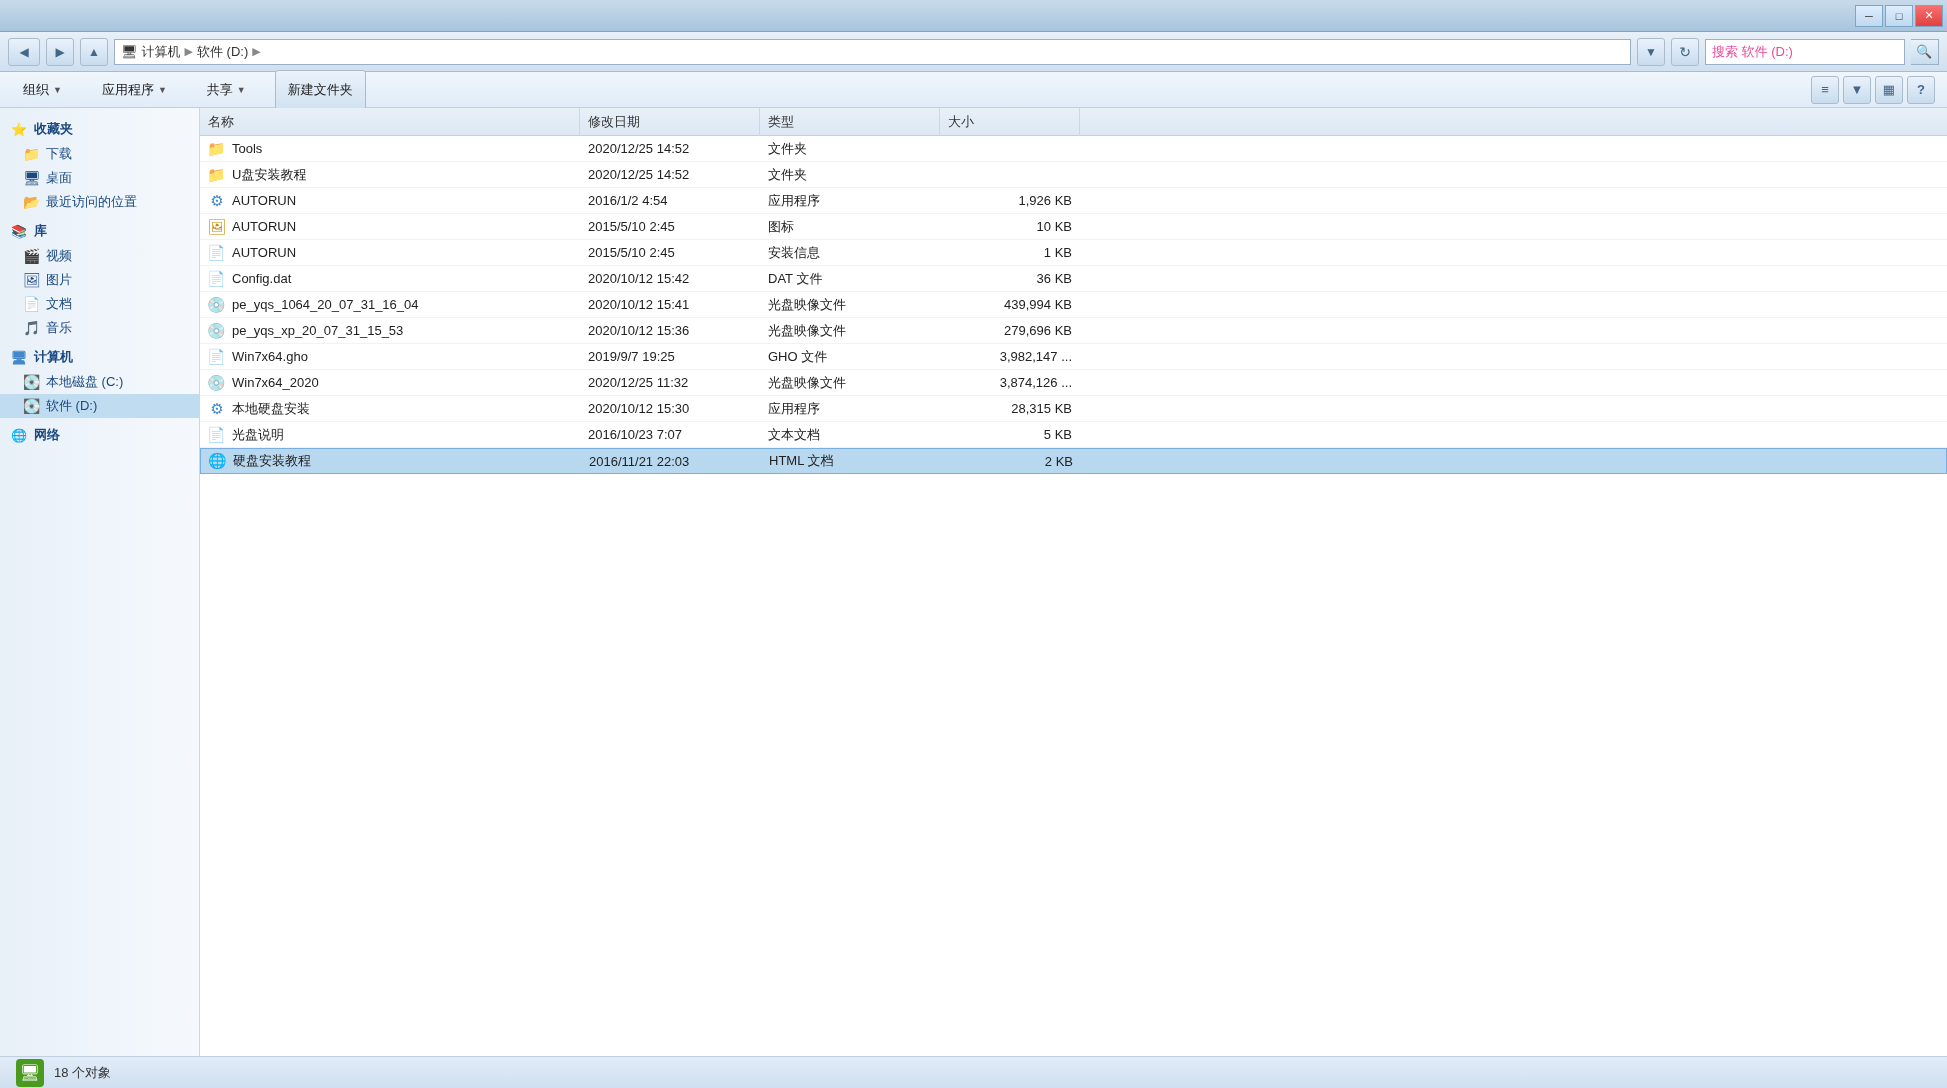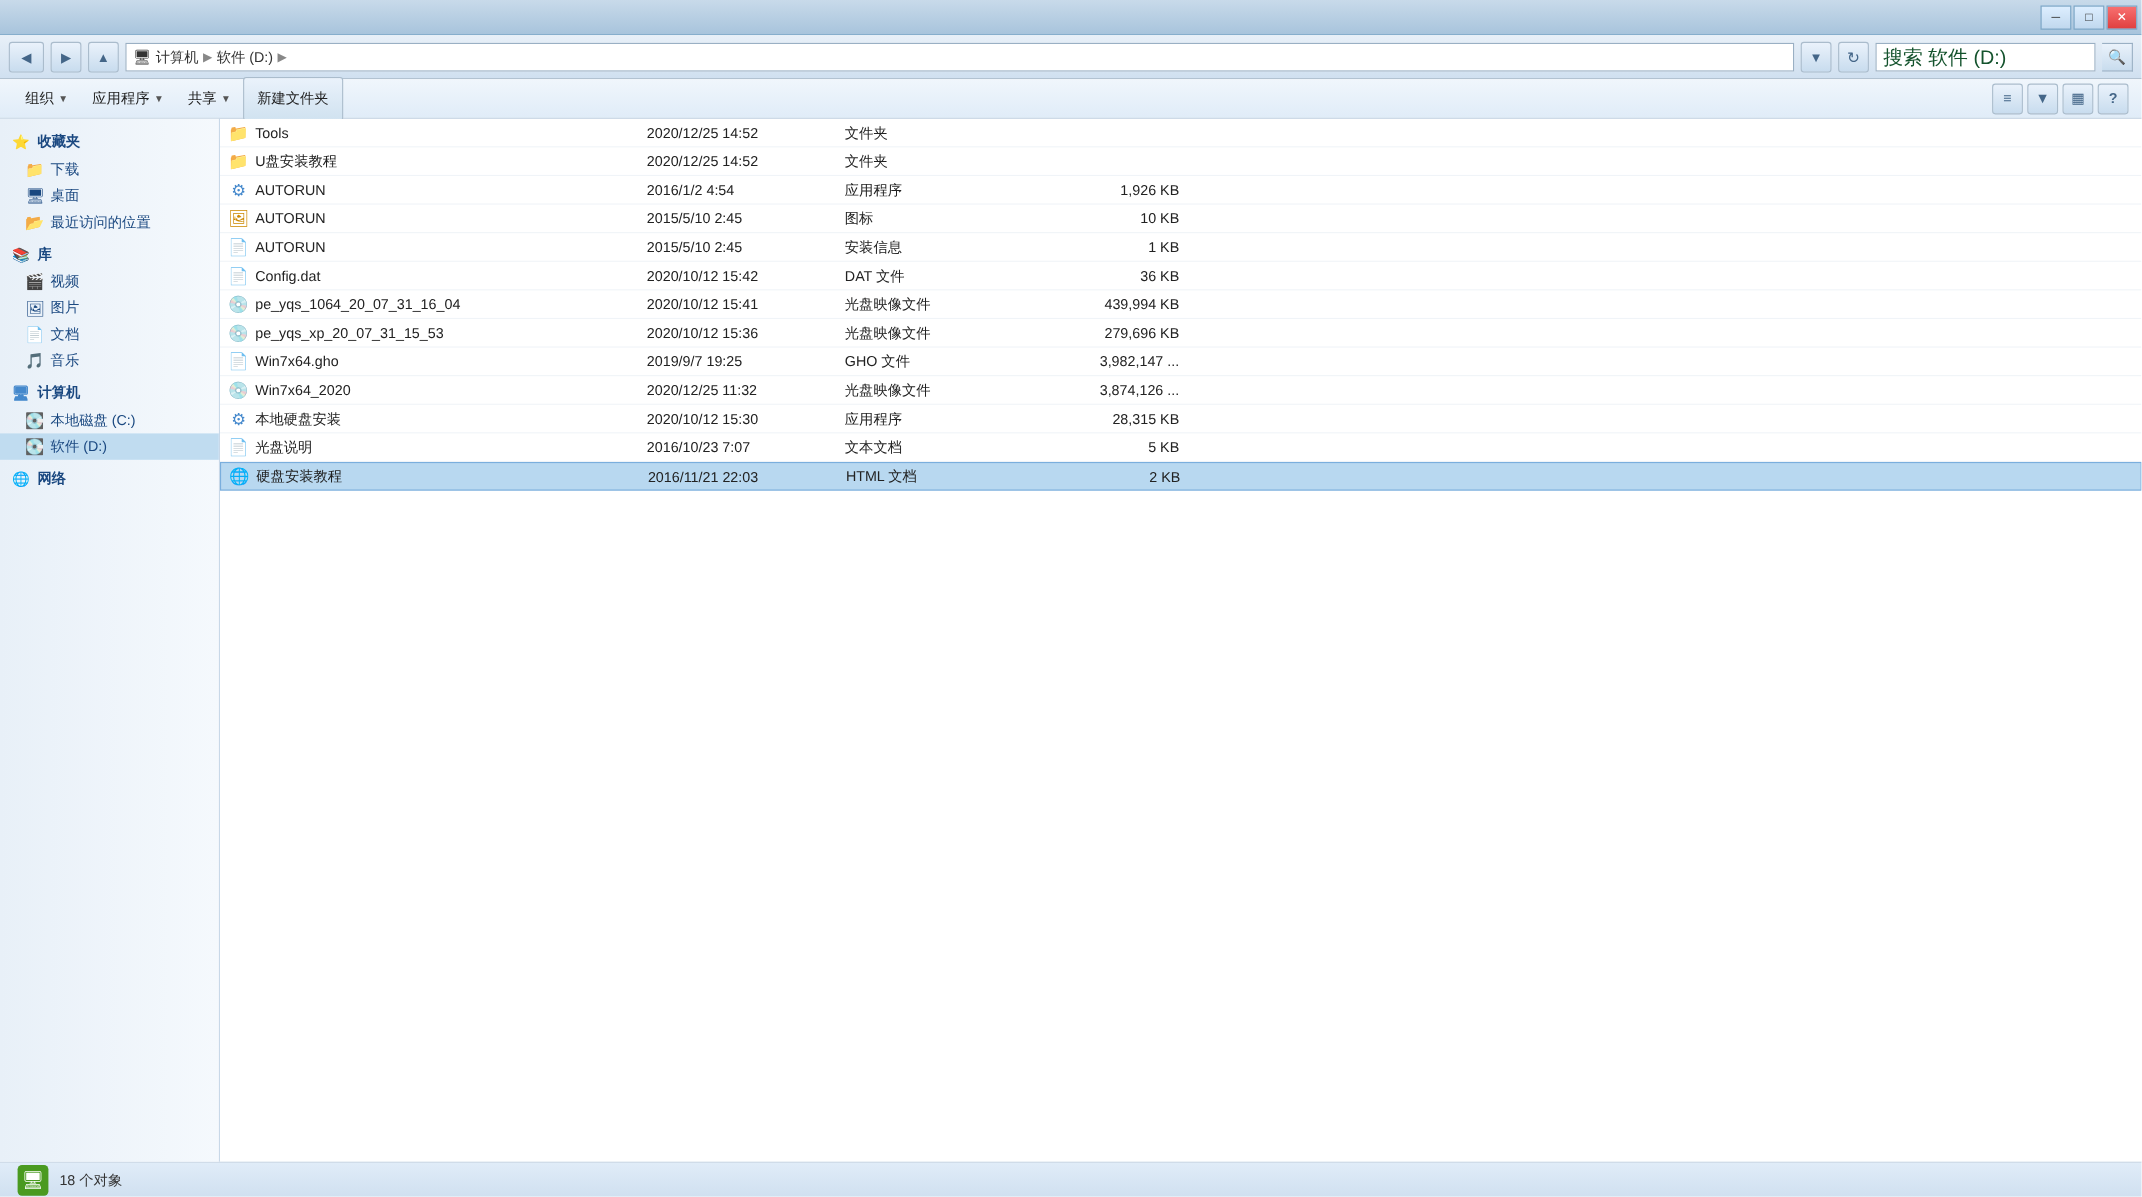--- a/index.html
+++ b/index.html
@@ -117,21 +117,21 @@
     }
 
     
     .toolbar {
       height: 36px;
       background: linear-gradient(to bottom, #f0f6fc, #e0ecf8);
       border-bottom: 1px solid #c0d0e0;
       display: flex;
       align-items: center;
       padding: 0 12px;
-      gap: 0;
+      gap: 18px;
     }
     .tool-item {
       height: 28px;
       padding: 0 10px;
       border: 1px solid transparent;
       background: transparent;
       border-radius: 3px;
       display: flex;
       align-items: center;
       gap: 4px;
@@ -372,21 +372,21 @@
     <span>软件 (D:)</span>
     <span class="path-sep">▶</span>
   </div>
   <div class="nav-btn">
     <span>▼</span>
   </div>
   <div class="refresh-btn">
     <span>↻</span>
   </div>
   <div class="search-box">
-    <span style="color:#14532d; font-size:18px;">搜索 软件 (D:)</span>
+    <span style="color:#ec4899; font-size:13px;">搜索 软件 (D:)</span>
   </div>
   <div class="search-btn">
     <span>🔍</span>
   </div>
 </div>
 
 <div class="toolbar">
   <div class="tool-item">
     <span>组织</span>
     <span class="tool-arrow">▼</span>
@@ -481,20 +481,34 @@
 
     <div class="sidebar-section">
       <div class="sidebar-group-header">
         <div class="sidebar-group-icon">🌐</div>
         <span>网络</span>
       </div>
     </div>
   </div>
 
   <div class="file-list-container">
+    <div class="file-list-header">
+      <div class="col-header col-name">
+        <span>名称</span>
+      </div>
+      <div class="col-header col-date">
+        <span>修改日期</span>
+      </div>
+      <div class="col-header col-type">
+        <span>类型</span>
+      </div>
+      <div class="col-header col-size">
+        <span>大小</span>
+      </div>
+    </div>
     <div class="file-list" id="file-list">
     <div class="file-row">
       <div class="file-cell file-cell-name">
         <div class="file-icon" style="color:#e8a020">📁</div>
         <span>Tools</span>
       </div>
       <div class="file-cell file-cell-date">
         <span>2020/12/25 14:52</span>
       </div>
       <div class="file-cell file-cell-type">

